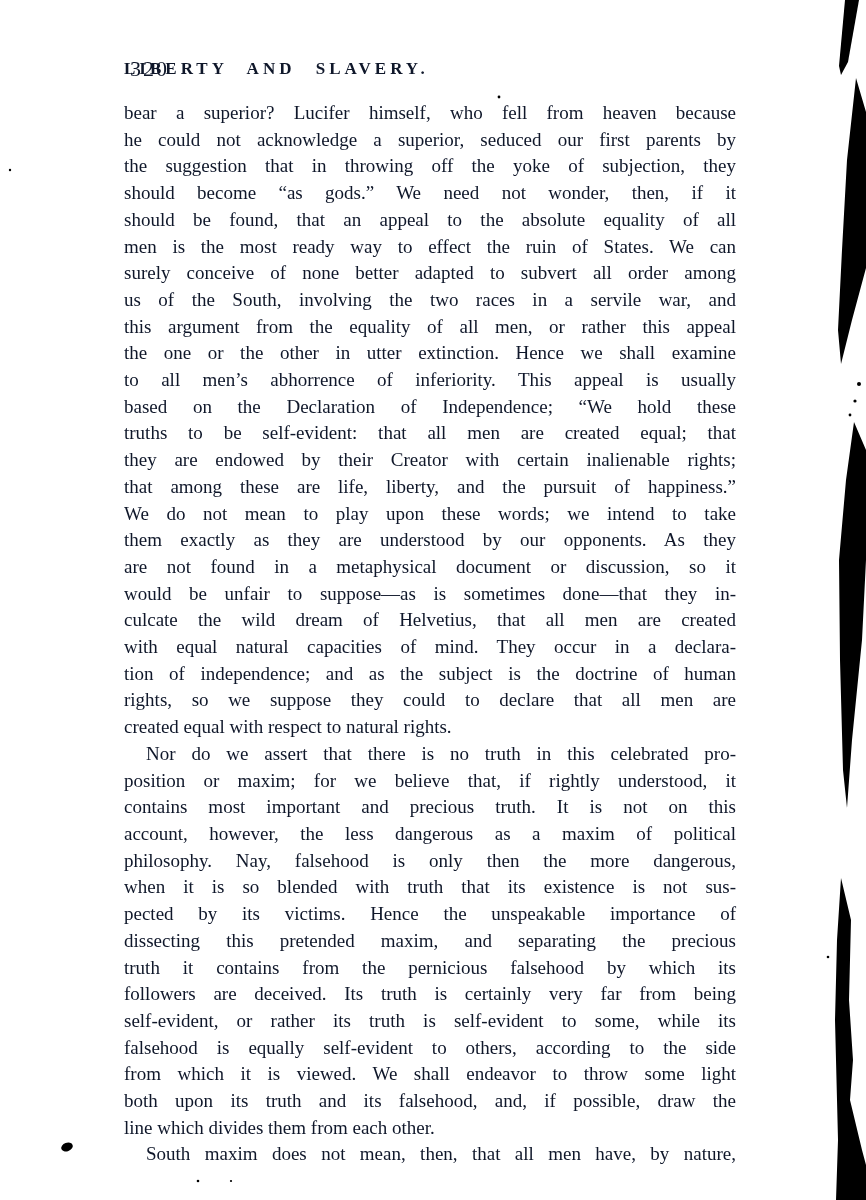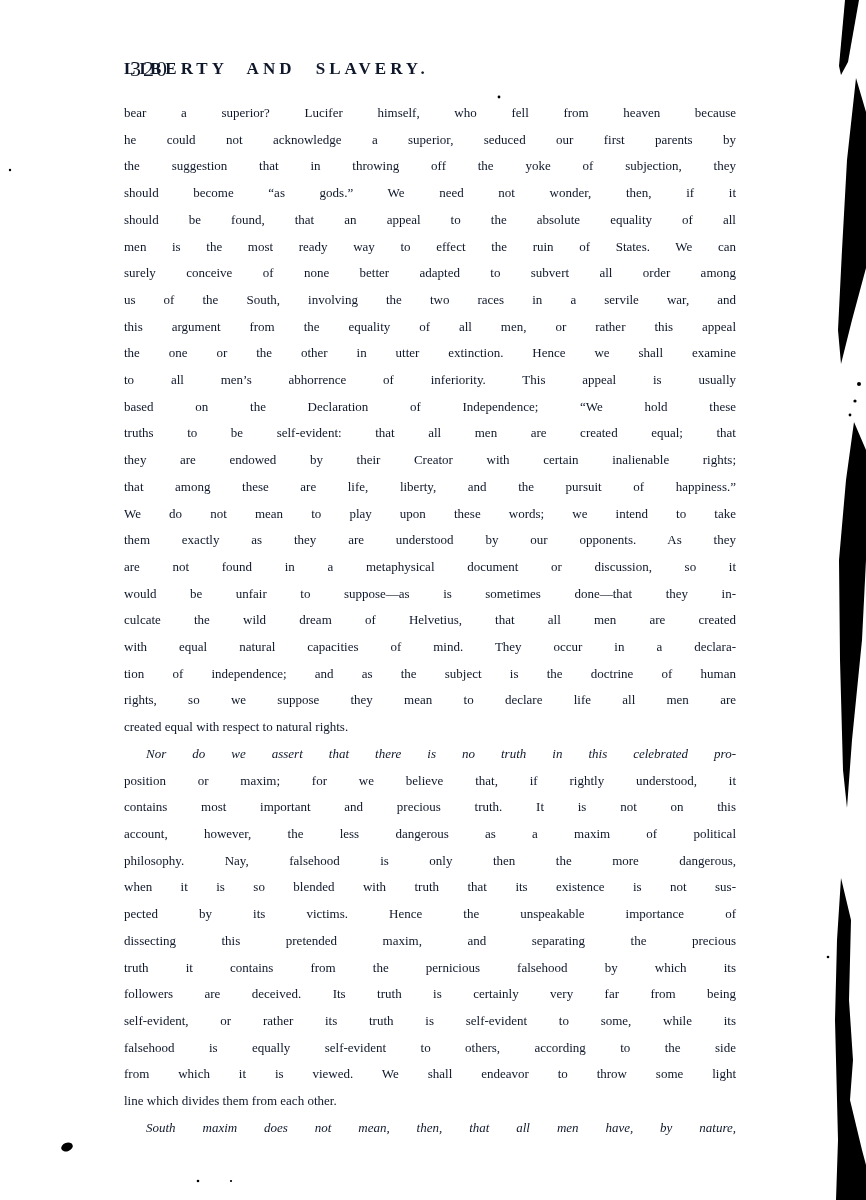--- a/index.html
+++ b/index.html
@@ -33,29 +33,29 @@
     font-weight: bold;
     letter-spacing: 4px;
     word-spacing: 12px;
     padding-top: 4px;
   }
   .text-block {
     position: absolute;
     top: 100px;
     left: 124px;
     width: 612px;
-    font-size: 13px;
+    font-size: 19px;
     line-height: 26.7px;
   }
   .line {
     text-align: justify;
     text-align-last: justify;
   }
   .line.para-end { text-align-last: left; }
-  .line.indent { text-indent: 22px; font-style: italic; }
+  .line.indent { text-indent: 22px; }
   .artifacts {
     position: absolute;
     top: 0;
     left: 0;
     pointer-events: none;
   }
 </style>
 </head>
 <body>
 
@@ -84,38 +84,39 @@
       <div class="line">truths to be self-evident: that all men are created equal; that</div>
       <div class="line">they are endowed by their Creator with certain inalienable rights;</div>
       <div class="line">that among these are life, liberty, and the pursuit of happiness.”</div>
       <div class="line">We do not mean to play upon these words; we intend to take</div>
       <div class="line">them exactly as they are understood by our opponents.  As they</div>
       <div class="line">are not found in a metaphysical document or discussion, so it</div>
       <div class="line">would be unfair to suppose—as is sometimes done—that they in-</div>
       <div class="line">culcate the wild dream of Helvetius, that all men are created</div>
       <div class="line">with equal natural capacities of mind.  They occur in a declara-</div>
       <div class="line">tion of independence; and as the subject is the doctrine of human</div>
-      <div class="line">rights, so we suppose they mean to declare life all men are</div>
+      <div class="line">rights, so we suppose they could to declare that all men are</div>
       <div class="line para-end">created equal with respect to natural rights.</div>
     </div>
 
     <div class="paragraph">
       <div class="line indent">Nor do we assert that there is no truth in this celebrated pro-</div>
       <div class="line">position or maxim; for we believe that, if rightly understood, it</div>
       <div class="line">contains most important and precious truth.  It is not on this</div>
       <div class="line">account, however, the less dangerous as a maxim of political</div>
       <div class="line">philosophy.  Nay, falsehood is only then the more dangerous,</div>
       <div class="line">when it is so blended with truth that its existence is not sus-</div>
       <div class="line">pected by its victims.  Hence the unspeakable importance of</div>
       <div class="line">dissecting this pretended maxim, and separating the precious</div>
       <div class="line">truth it contains from the pernicious falsehood by which its</div>
       <div class="line">followers are deceived.  Its truth is certainly very far from being</div>
       <div class="line">self-evident, or rather its truth is self-evident to some, while its</div>
       <div class="line">falsehood is equally self-evident to others, according to the side</div>
       <div class="line">from which it is viewed.  We shall endeavor to throw some light</div>
+      <div class="line">both upon its truth and its falsehood, and, if possible, draw the</div>
       <div class="line para-end">line which divides them from each other.</div>
     </div>
 
     <div class="paragraph">
       <div class="line indent">South maxim does not mean, then, that all men have, by nature,</div>
     </div>
 
   </main>
 
   <svg class="artifacts" width="866" height="1200" viewBox="0 0 866 1200" aria-hidden="true">

